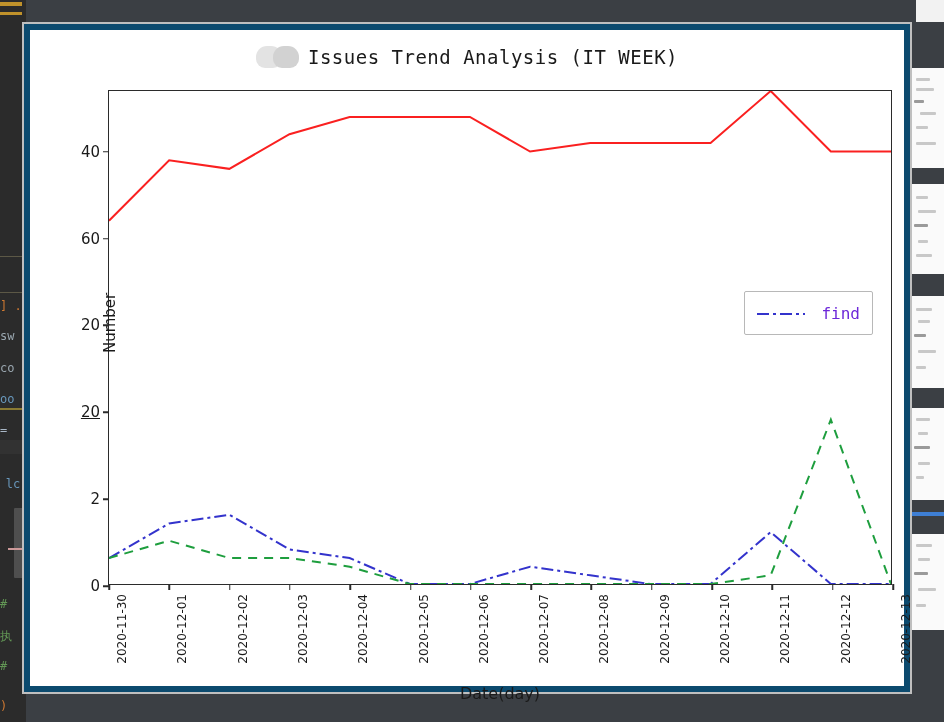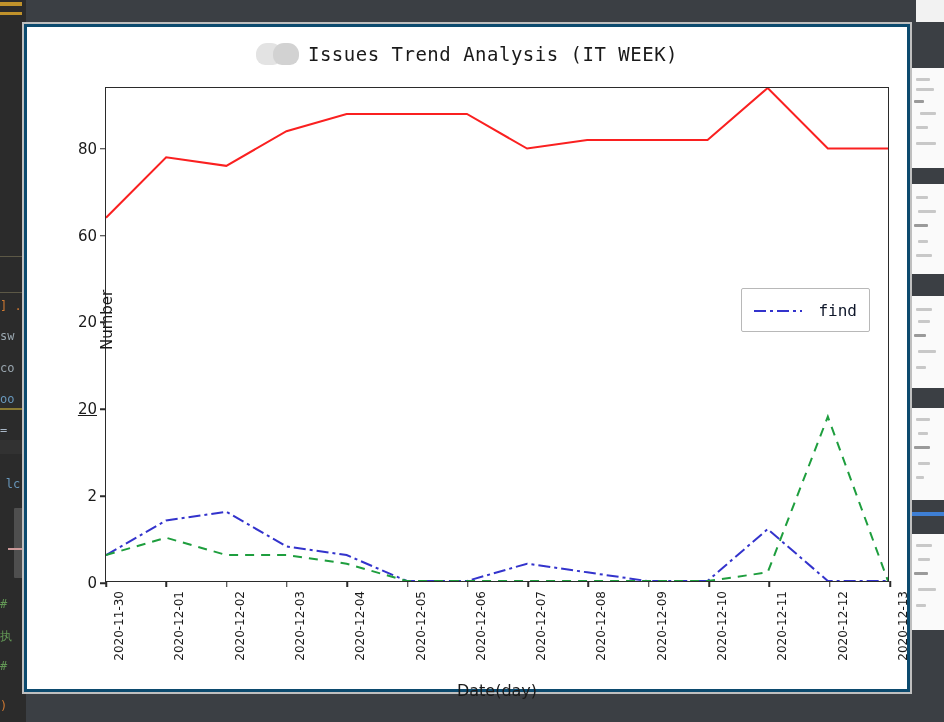--- a/index.html
+++ b/index.html
@@ -123,21 +123,21 @@
     background: #bfbfbf;
     padding: 2px;
     box-sizing: border-box;
   }
   .fig-canvas {
     position: relative;
     width: 100%;
     height: 100%;
     background: #ffffff;
     box-sizing: border-box;
-    border: 3px solid #0c4a6e;
+    border: 6px solid #0c4a6e;
   }
 
   .chart-title {
     position: absolute;
     left: 0; right: 0;
     top: 16px;
     text-align: center;
     font-family: "DejaVu Sans Mono", monospace;
     font-size: 19px;
     color: #1a1a1a;
@@ -268,21 +268,21 @@
   }
   .legend-swatch {
     width: 52px;
     height: 14px;
     margin-right: 14px;
     flex: 0 0 auto;
   }
   .legend-text {
     font-family: "DejaVu Sans Mono", monospace;
     font-size: 16px;
-    color: #0f172a;
+    color: #6d28d9;
     white-space: nowrap;
     text-align: center;
   }
 </style>
 </head>
 <body>
 
 <div id="root">
 
   <div class="ide-left">
@@ -368,21 +368,21 @@
             <div class="ytick" style="top: 495px;">0</div>
             <div class="ytick-mark" style="top: 408.158px;"></div>
             <div class="ytick" style="top: 408.158px;">2</div>
             <div class="ytick-mark" style="top: 321.316px;"></div>
             <div class="ytick" style="top: 321.316px; text-decoration: underline;">20</div>
             <div class="ytick-mark" style="top: 234.474px;"></div>
             <div class="ytick" style="top: 234.474px;">20</div>
             <div class="ytick-mark" style="top: 147.632px;"></div>
             <div class="ytick" style="top: 147.632px;">60</div>
             <div class="ytick-mark" style="top: 60.7895px;"></div>
-            <div class="ytick" style="top: 60.7895px;">80</div>
+            <div class="ytick" style="top: 60.7895px;">40</div>
           </div>
         <div id="x-ticks">
             <div class="xtick-mark" style="left: 0px;"></div>
             <div class="xtick" style="left: 6px;">2020-11-30</div>
             <div class="xtick-mark" style="left: 60.3077px;"></div>
             <div class="xtick" style="left: 66.3077px;">2020-12-01</div>
             <div class="xtick-mark" style="left: 120.615px;"></div>
             <div class="xtick" style="left: 126.615px;">2020-12-02</div>
             <div class="xtick-mark" style="left: 180.923px;"></div>
             <div class="xtick" style="left: 186.923px;">2020-12-03</div>

